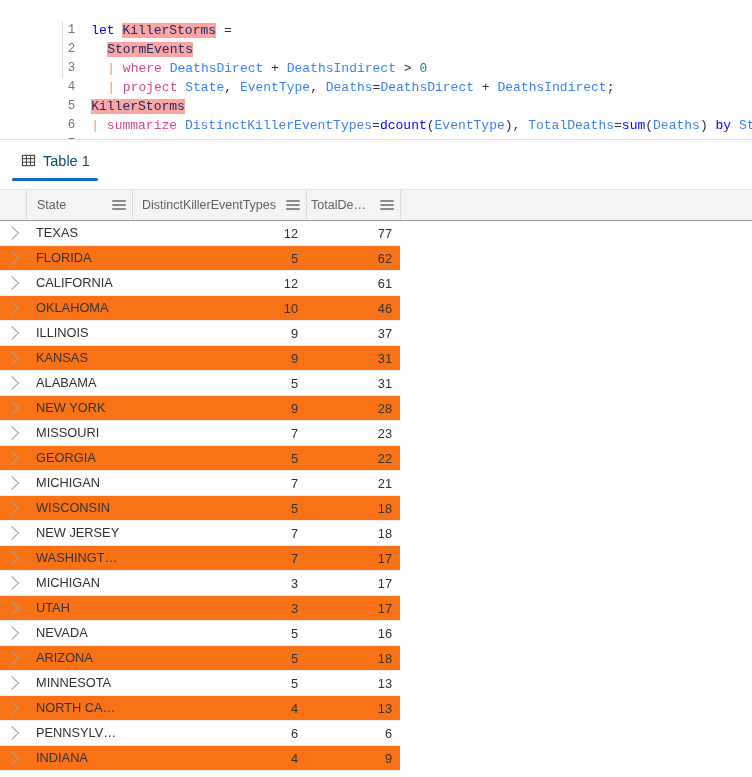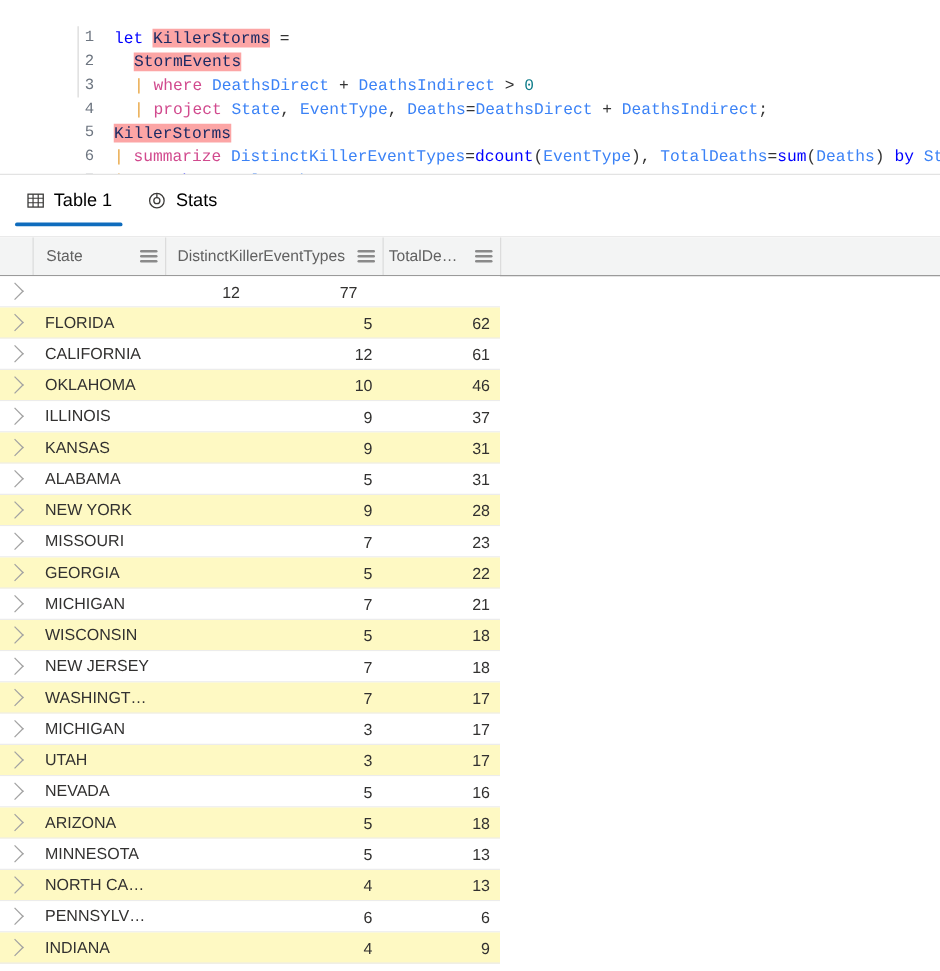--- a/index.html
+++ b/index.html
@@ -80,21 +80,21 @@
   }
   .tab {
     display: flex;
     align-items: center;
     height: 41px;
     gap: 7px;
     padding: 0 8px;
     cursor: pointer;
     position: relative;
     font-size: 14.5px;
-    color: #000000;
+    color: #0c4a6e;
   }
   .tab + .tab { margin-left: 12px; }
   .tab .tab-ul {
     position: absolute;
     left: 0; right: 0;
     bottom: 0;
     height: 3px;
     border-radius: 2px;
     background: transparent;
   }
@@ -156,21 +156,21 @@
     display: flex;
     height: 25px;
     align-items: stretch;
     border-bottom: 1px solid #ececec;
     box-sizing: border-box;
     width: 400px;
     font-size: 12.8px;
     color: #323130;
   }
   .row.odd { background: #ffffff; }
-  .row.even { background: #fef9c3; justify-content: space-between; }
+  .row.even { background: #f97316; justify-content: space-between; }
   .cell {
     display: flex;
     align-items: center;
     box-sizing: border-box;
     overflow: hidden;
   }
   .cell.state {
     padding-left: 10px;
     white-space: nowrap;
     text-overflow: ellipsis;
@@ -243,31 +243,20 @@
         <line x1="1.5" y1="6.0" x2="14.5" y2="6.0" stroke="#3b3a39" stroke-width="1"></line>
         <line x1="1.5" y1="9.8" x2="14.5" y2="9.8" stroke="#3b3a39" stroke-width="1"></line>
         <line x1="5.8" y1="2.5" x2="5.8" y2="13.5" stroke="#3b3a39" stroke-width="1"></line>
         <line x1="10.2" y1="2.5" x2="10.2" y2="13.5" stroke="#3b3a39" stroke-width="1"></line>
       </svg>
     </span>
     <span>Table 1</span>
     <span class="tab-ul"></span>
   </div>
 
-  <div class="tab">
-    <span class="tab-icon">
-      <svg width="15" height="15" viewBox="0 0 16 16">
-        <circle cx="8" cy="8" r="6.2" fill="none" stroke="#3b3a39" stroke-width="1.1"></circle>
-        <circle cx="8" cy="8" r="2.6" fill="none" stroke="#3b3a39" stroke-width="1.1"></circle>
-        <line x1="8" y1="1.8" x2="8" y2="5.4" stroke="#3b3a39" stroke-width="1.1"></line>
-      </svg>
-    </span>
-    <span>Stats</span>
-    <span class="tab-ul"></span>
-  </div>
 
   <div class="tabbar-bottom-rule"></div>
 </div>
 
 <div class="grid">
 
   <div class="grid-header">
     <div class="hcell expander w-exp"></div>
 
     <div class="hcell w-state">
@@ -298,20 +287,21 @@
     </div>
 
     <div class="hcell w-tail"></div>
   </div>
 
   <div class="grid-body" id="grid-body">
       <div class="row odd">
         <div class="cell expander w-exp">
           <span class="chev"></span>
         </div>
+        <div class="cell state w-state">TEXAS</div>
         <div class="cell num w-dist">12</div>
         <div class="cell num w-total">77</div>
       </div>
       <div class="row even">
         <div class="cell expander w-exp">
           <span class="chev"></span>
         </div>
         <div class="cell state w-state">FLORIDA</div>
         <div class="cell num w-dist">5</div>
         <div class="cell num w-total">62</div>

